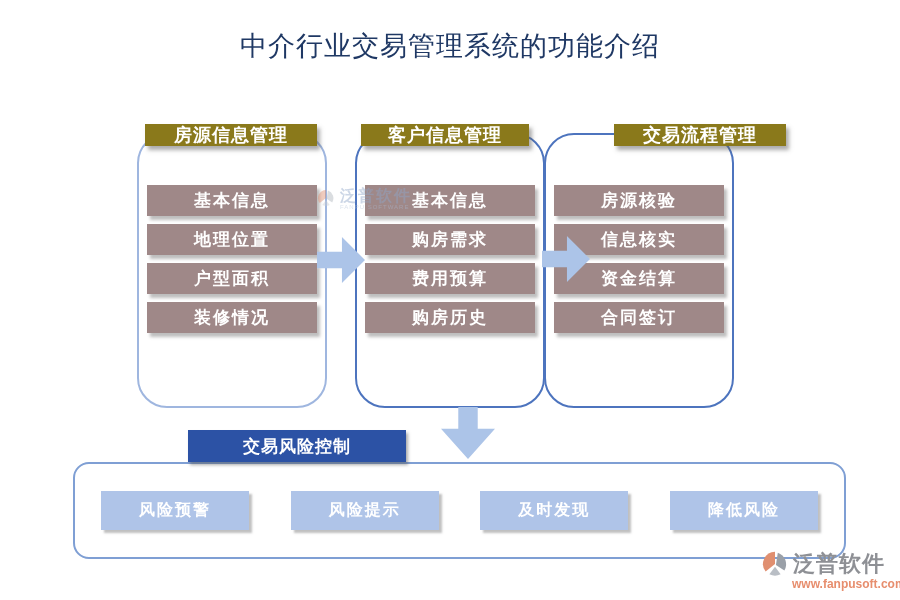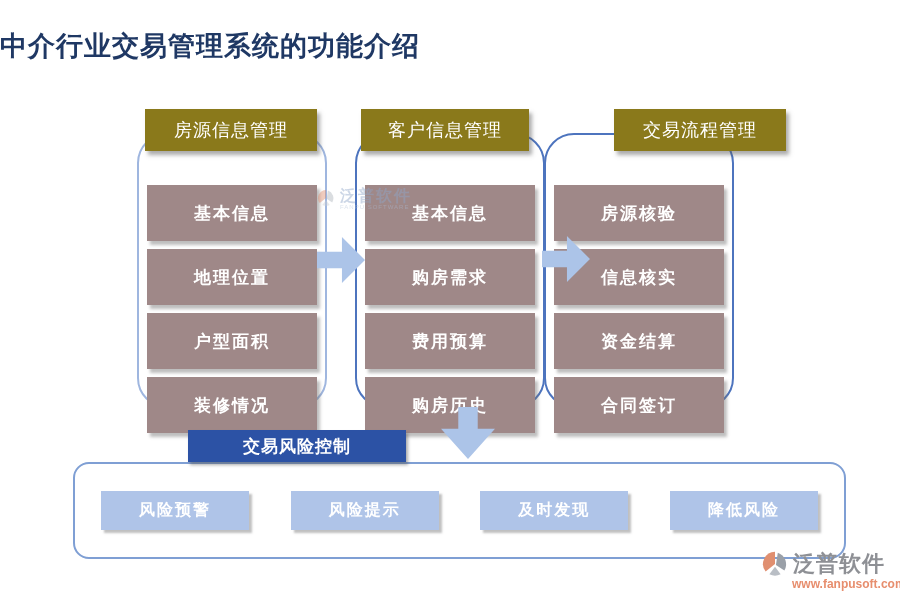--- a/index.html
+++ b/index.html
@@ -7,36 +7,36 @@
     --panel-border-light:#9FB6DF; --panel-border-blue:#4D74BE;
     --arrow-blue:#ACC4E8; --risk-navy:#2C52A5; --bottom-btn:#AFC4E8;
     --bottom-border:#7F9FD4; --logo-orange:#E08F70; --logo-gray:#8E9095;
     --url-orange:#E78E6E;
   }
   *{margin:0;padding:0;box-sizing:border-box;}
   html,body{background:#fff;}
   body{font-family:"Liberation Sans","DejaVu Sans",sans-serif;}
   .stage{position:relative;width:900px;height:600px;background:#fff;overflow:hidden;}
 
-  .title{position:absolute;left:0;top:28px;width:100%;
-    font-size:27px;font-weight:700;color:var(--title-navy);letter-spacing:1px;}
+  .title{position:absolute;left:0;top:28px;width:100%;text-align:center;
+    font-size:27px;font-weight:400;color:var(--title-navy);letter-spacing:1px;}
 
   .panel{position:absolute;top:133px;width:190px;height:275px;background:#fff;
     border-radius:30px;}
   .panel.p1{left:137px;border:2px solid var(--panel-border-light);}
   .panel.p2{left:355px;border:2px solid var(--panel-border-blue);}
   .panel.p3{left:544px;border:2px solid var(--panel-border-blue);padding-left:16px;}
   .panel .items{position:absolute;left:0;top:50px;width:100%;
     display:flex;flex-direction:column;align-items:center;gap:8px;}
-  .module-item{width:170px;height:56px;background:var(--item-mauve);color:#fff;
+  .module-item{width:170px;height:31px;background:var(--item-mauve);color:#fff;
     font-size:17px;font-weight:700;display:flex;align-items:center;justify-content:center;
     box-shadow:3px 4px 3px rgba(110,110,110,.45);letter-spacing:2px;}
 
-  .col-header{position:absolute;top:109px;height:42px;background:var(--header-olive);
-    color:#fff;font-size:18px;font-weight:400;display:flex;align-items:center;
+  .col-header{position:absolute;top:124px;height:22px;background:var(--header-olive);
+    color:#fff;font-size:18px;font-weight:700;display:flex;align-items:center;
     justify-content:center;z-index:3;box-shadow:3px 4px 4px rgba(90,90,90,.5);
     letter-spacing:1px;}
   .col-header.h1{left:145px;width:172px;}
   .col-header.h2{left:361px;width:168px;}
   .col-header.h3{left:584px;width:172px;margin-left:30px;}
 
   .arrow-right{position:absolute;width:48px;height:46px;background:var(--arrow-blue);
     clip-path:polygon(0 32%,52% 32%,52% 0,100% 50%,52% 100%,52% 68%,0 68%);
     filter:drop-shadow(2px 3px 2px rgba(120,120,120,.55));z-index:4;}
   .arrow-right.a1{left:317px;top:237px;}

